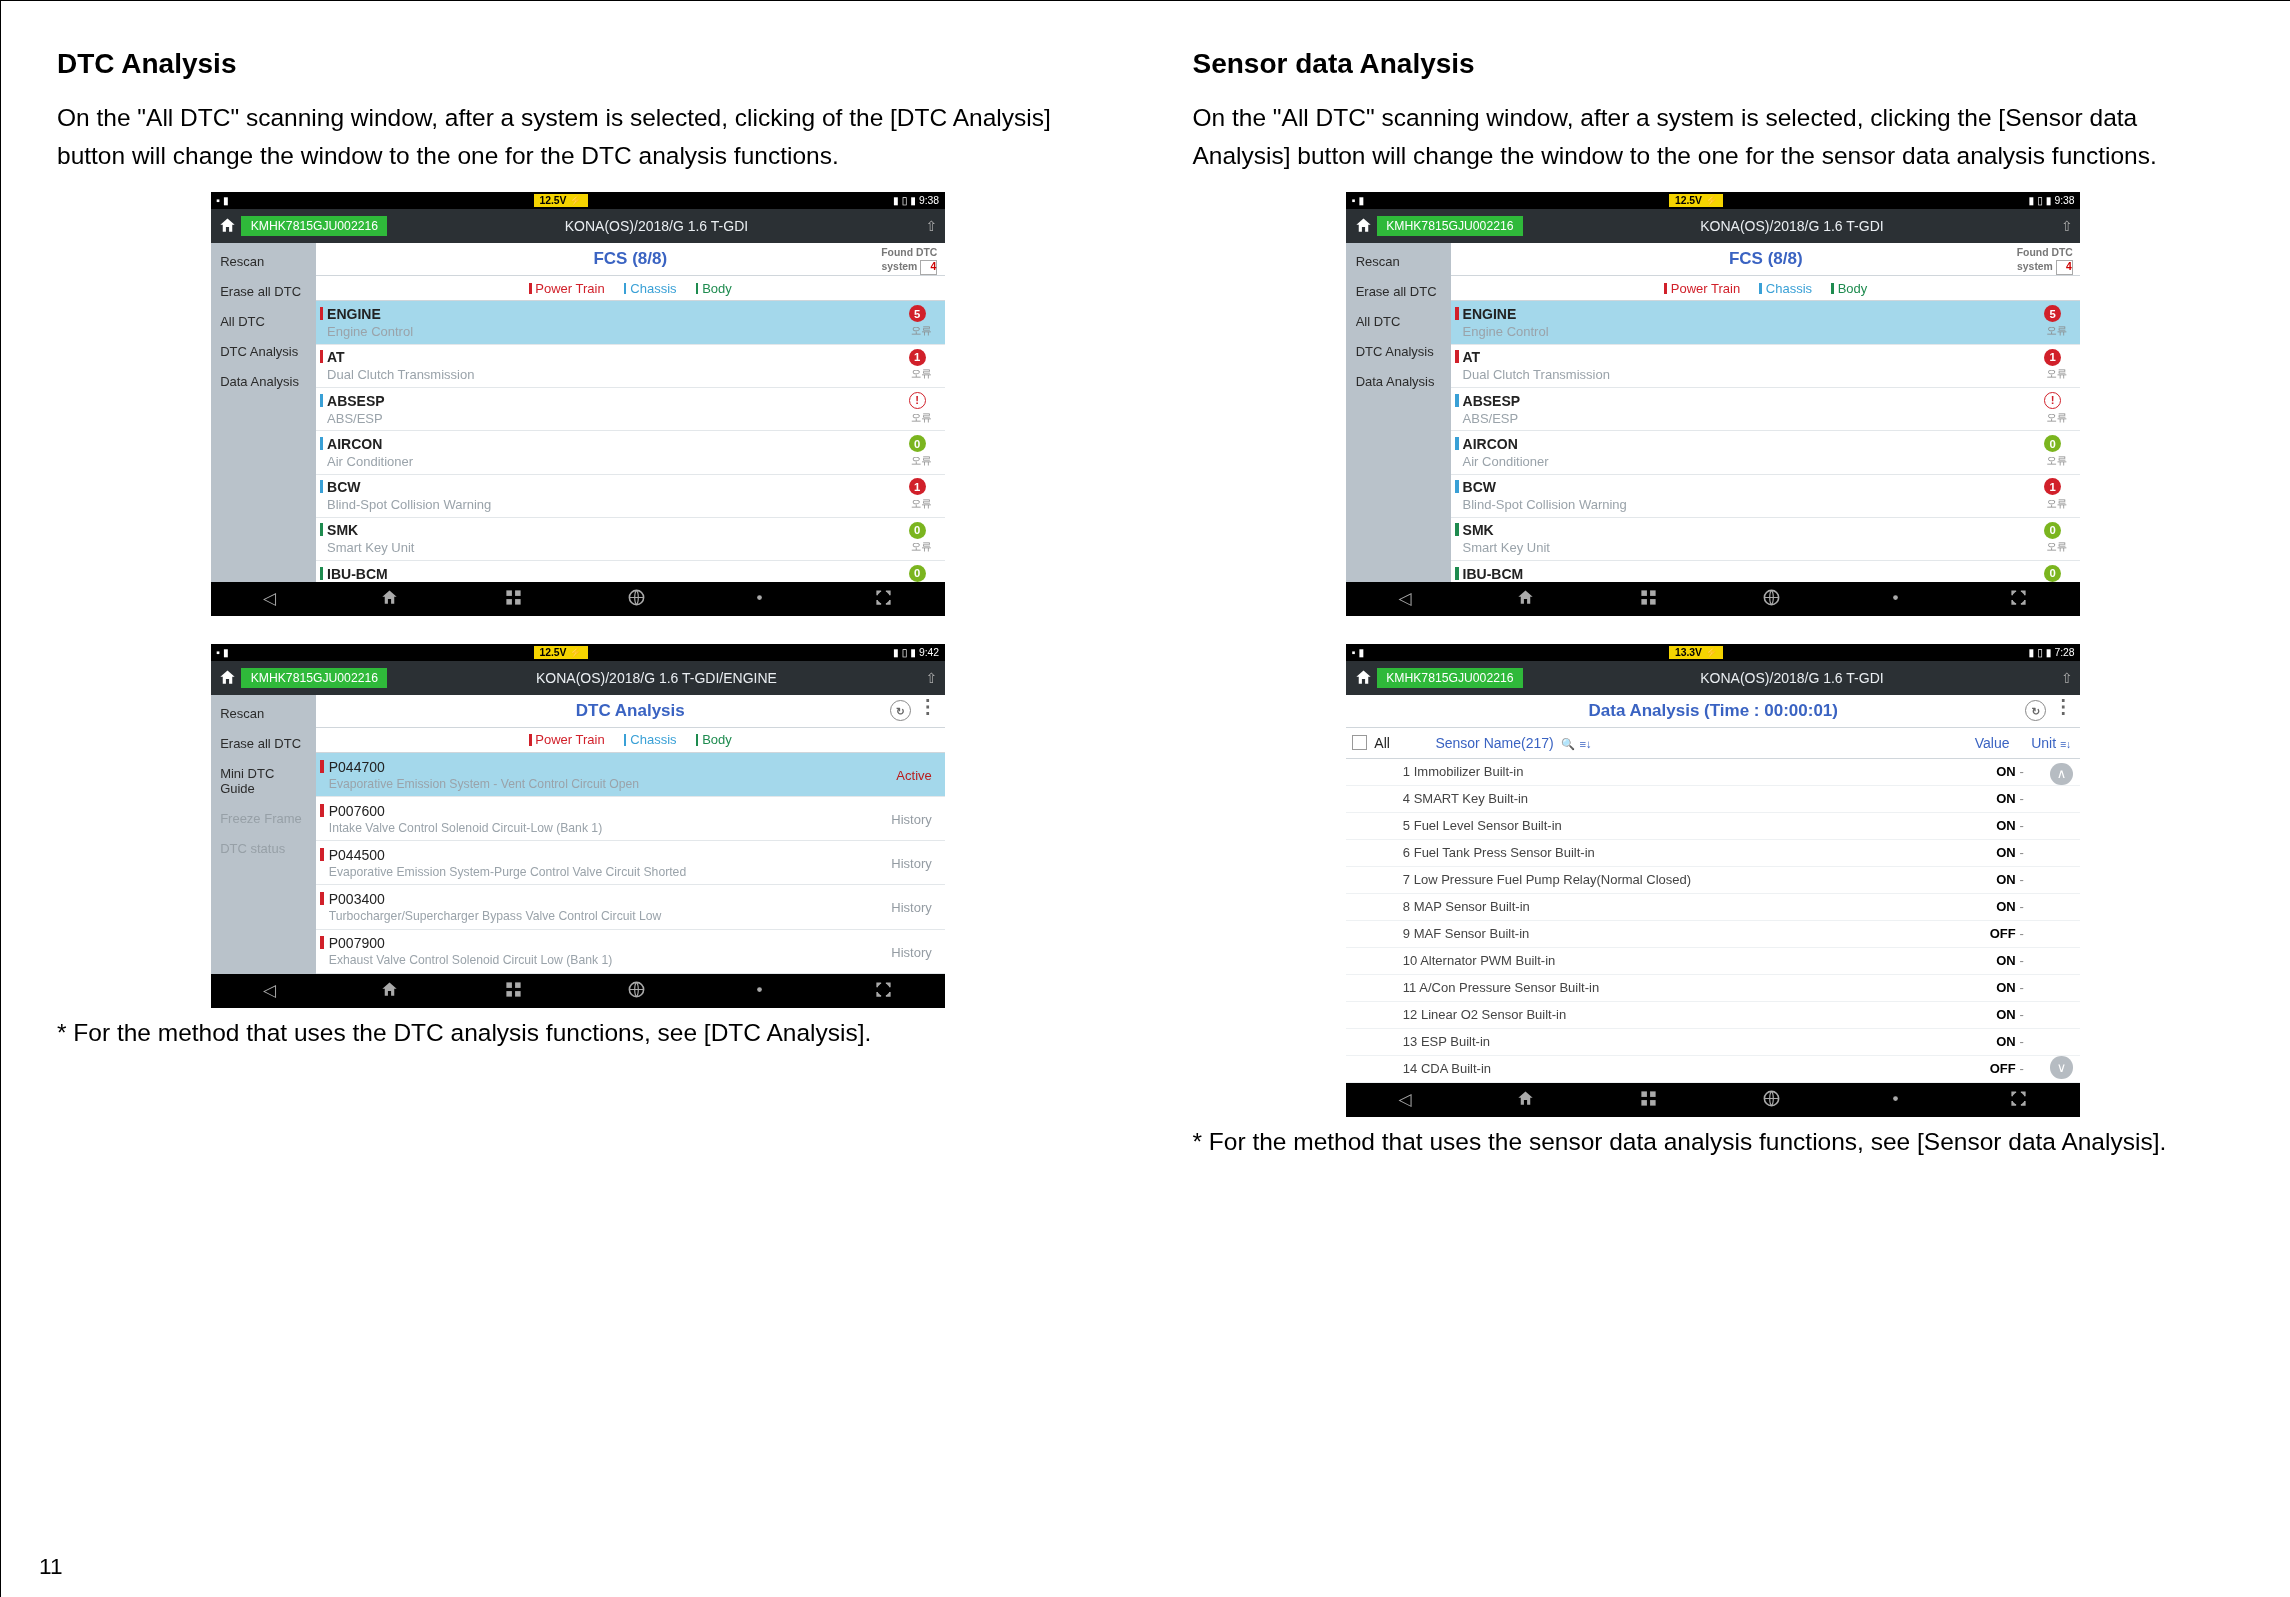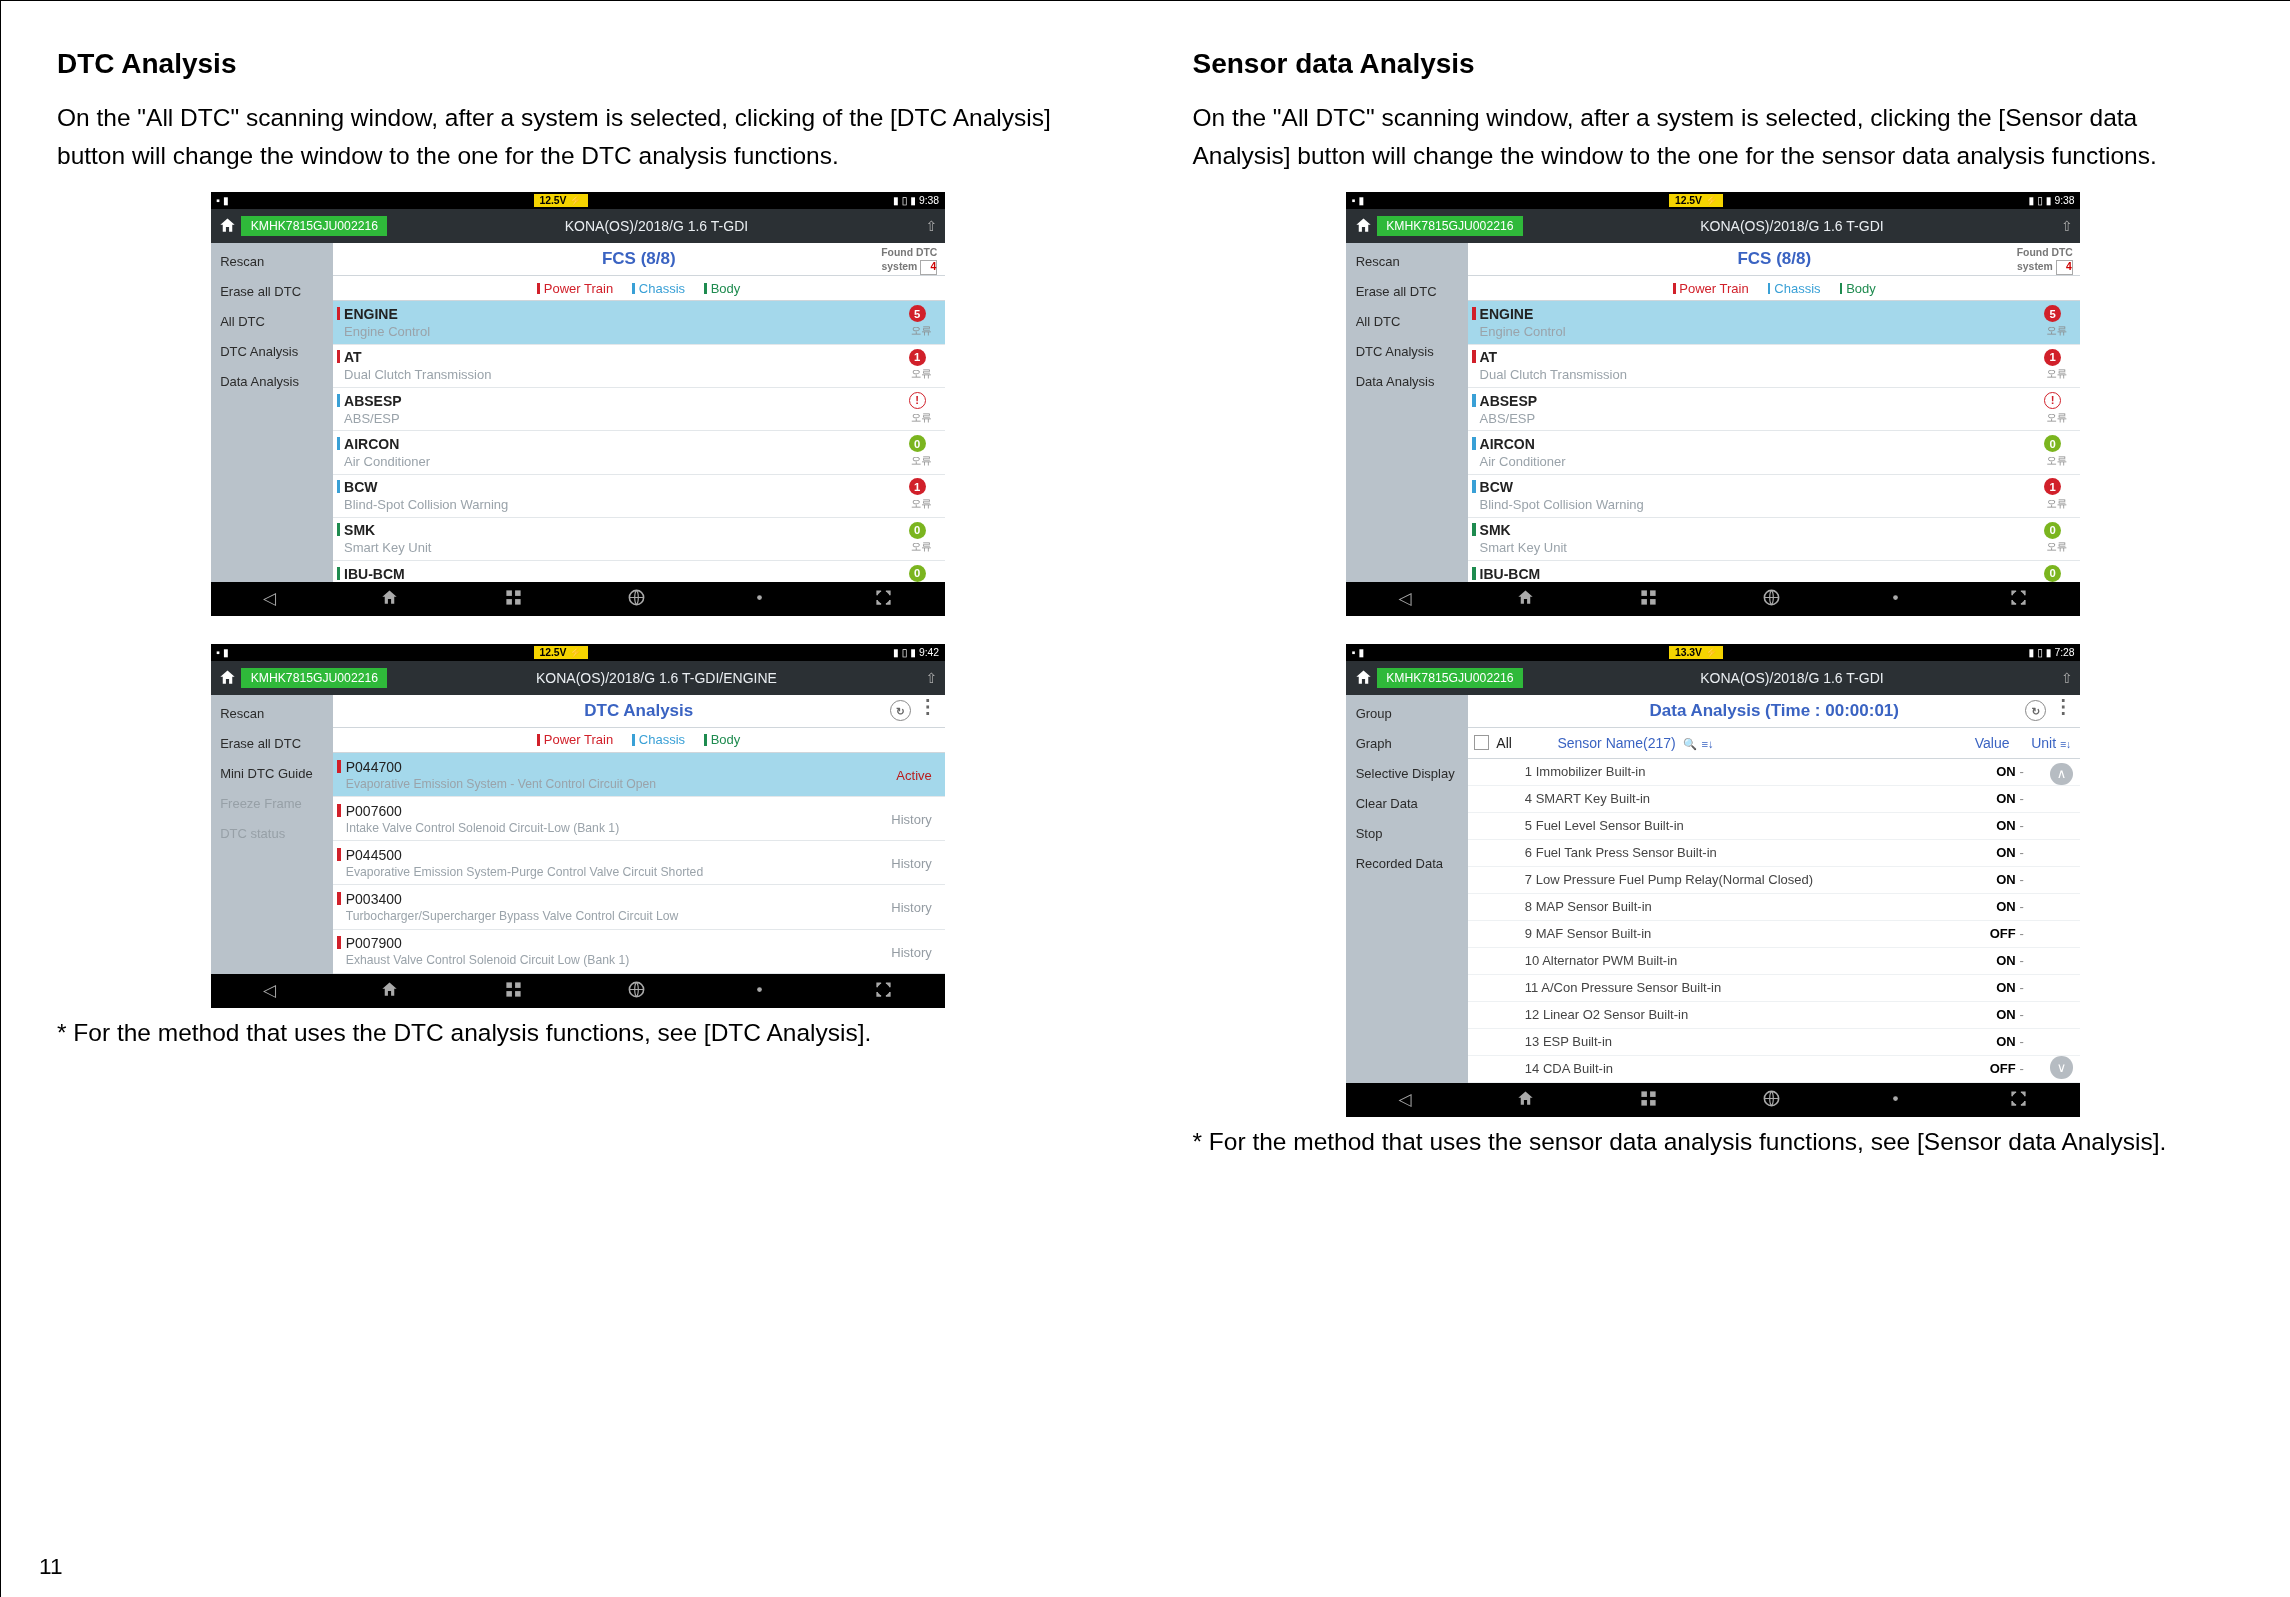--- a/index.html
+++ b/index.html
@@ -12,21 +12,21 @@
 .stack{display:flex;flex-direction:column;align-items:center;gap:28px}
 .shot{width:734px;background:#eaeef2;display:flex;flex-direction:column;font-family:Arial,Helvetica,sans-serif}
 .statusbar{height:17px;background:#000;color:#fff;display:flex;justify-content:space-between;align-items:center;padding:0 5.6px;font-size:10.4px}
 .statusbar .chip{background:#f5d400;color:#000;padding:0 5.6px;font-weight:bold}
 .tophdr{height:34px;background:#2b3034;color:#fff;display:flex;align-items:center;gap:4px;padding:0 7.5px;font-size:14px}
 .home-icon{width:19px;height:19px;display:inline-block}
 .home-icon svg{width:19px;height:19px;fill:#fff}
 .vin{background:#2fb93a;color:#fff;padding:2.8px 9.4px;font-size:12.2px}
 .veh{flex:1;text-align:center;color:#eaeef2}
 .content-row{flex:1;display:flex;background:#fff}
-.side{width:122px;background:#b9c2ca;display:flex;flex-direction:column;padding-top:3.8px}
+.side{width:105px;background:#b9c2ca;display:flex;flex-direction:column;padding-top:3.8px}
 .side .it{font-size:13px;color:#2b2b2b;padding:7.5px 9.4px}
 .side .it.dis{color:#97a0a7}
 .main{flex:1;display:flex;flex-direction:column;background:#fff}
 .titlebar{height:32px;display:flex;align-items:center;justify-content:center;font-size:17px;color:#3a63c2;font-weight:bold;border-bottom:0.9px solid #d0d6db;position:relative;background:#fff}
 .titlebar .rt{position:absolute;right:7.5px;top:3.8px;font-size:10.4px;color:#777;text-align:right;line-height:1.1}
 .titlebar .rt .box{border:0.9px solid #aaa;display:inline-block;width:15px;height:13px;margin-top:1.9px;color:#c00}
 .titlebar .icn{position:absolute;right:7.5px;top:5.6px;display:flex;gap:7.5px}
 .titlebar .circ{width:19px;height:19px;border:0.9px solid #888;border-radius:50%;font-size:10.4px;display:flex;align-items:center;justify-content:center;color:#666}
 .titlebar .dots{font-size:19px;line-height:13px;color:#666}
 .pills{height:24.5px;display:flex;align-items:center;justify-content:center;gap:19px;font-size:13px;border-bottom:0.9px solid #d0d6db}
@@ -441,28 +441,20 @@
  </div>
             <div class="tophdr">
    <span class="home-icon"><svg viewBox="0 0 24 24">
                   <path d="M12 3l9 8h-3v9h-4v-6h-4v6H6v-9H3z"></path>
                 </svg></span>
    <span class="vin">KMHK7815GJU002216</span>
    <span class="veh">KONA(OS)/2018/G 1.6 T-GDI</span>
    <span style="color:#aaa">⇧</span>
  </div>
             <div class="content-row" style="height:386px">
-              <div class="side">
-                <div class="it">Group</div>
-                <div class="it">Graph</div>
-                <div class="it">Selective Display</div>
-                <div class="it">Clear Data</div>
-                <div class="it">Stop</div>
-                <div class="it">Recorded Data</div>
-              </div>
               <div class="main">
    <div class="titlebar">
      <span>Data Analysis (Time : 00:00:01)</span>
      <span class="icn">
        <span class="circ">↻</span>
        <span class="dots">⋮</span>
      </span>
    </div>
    <div class="datahdr">
    <span class="chk"></span>

